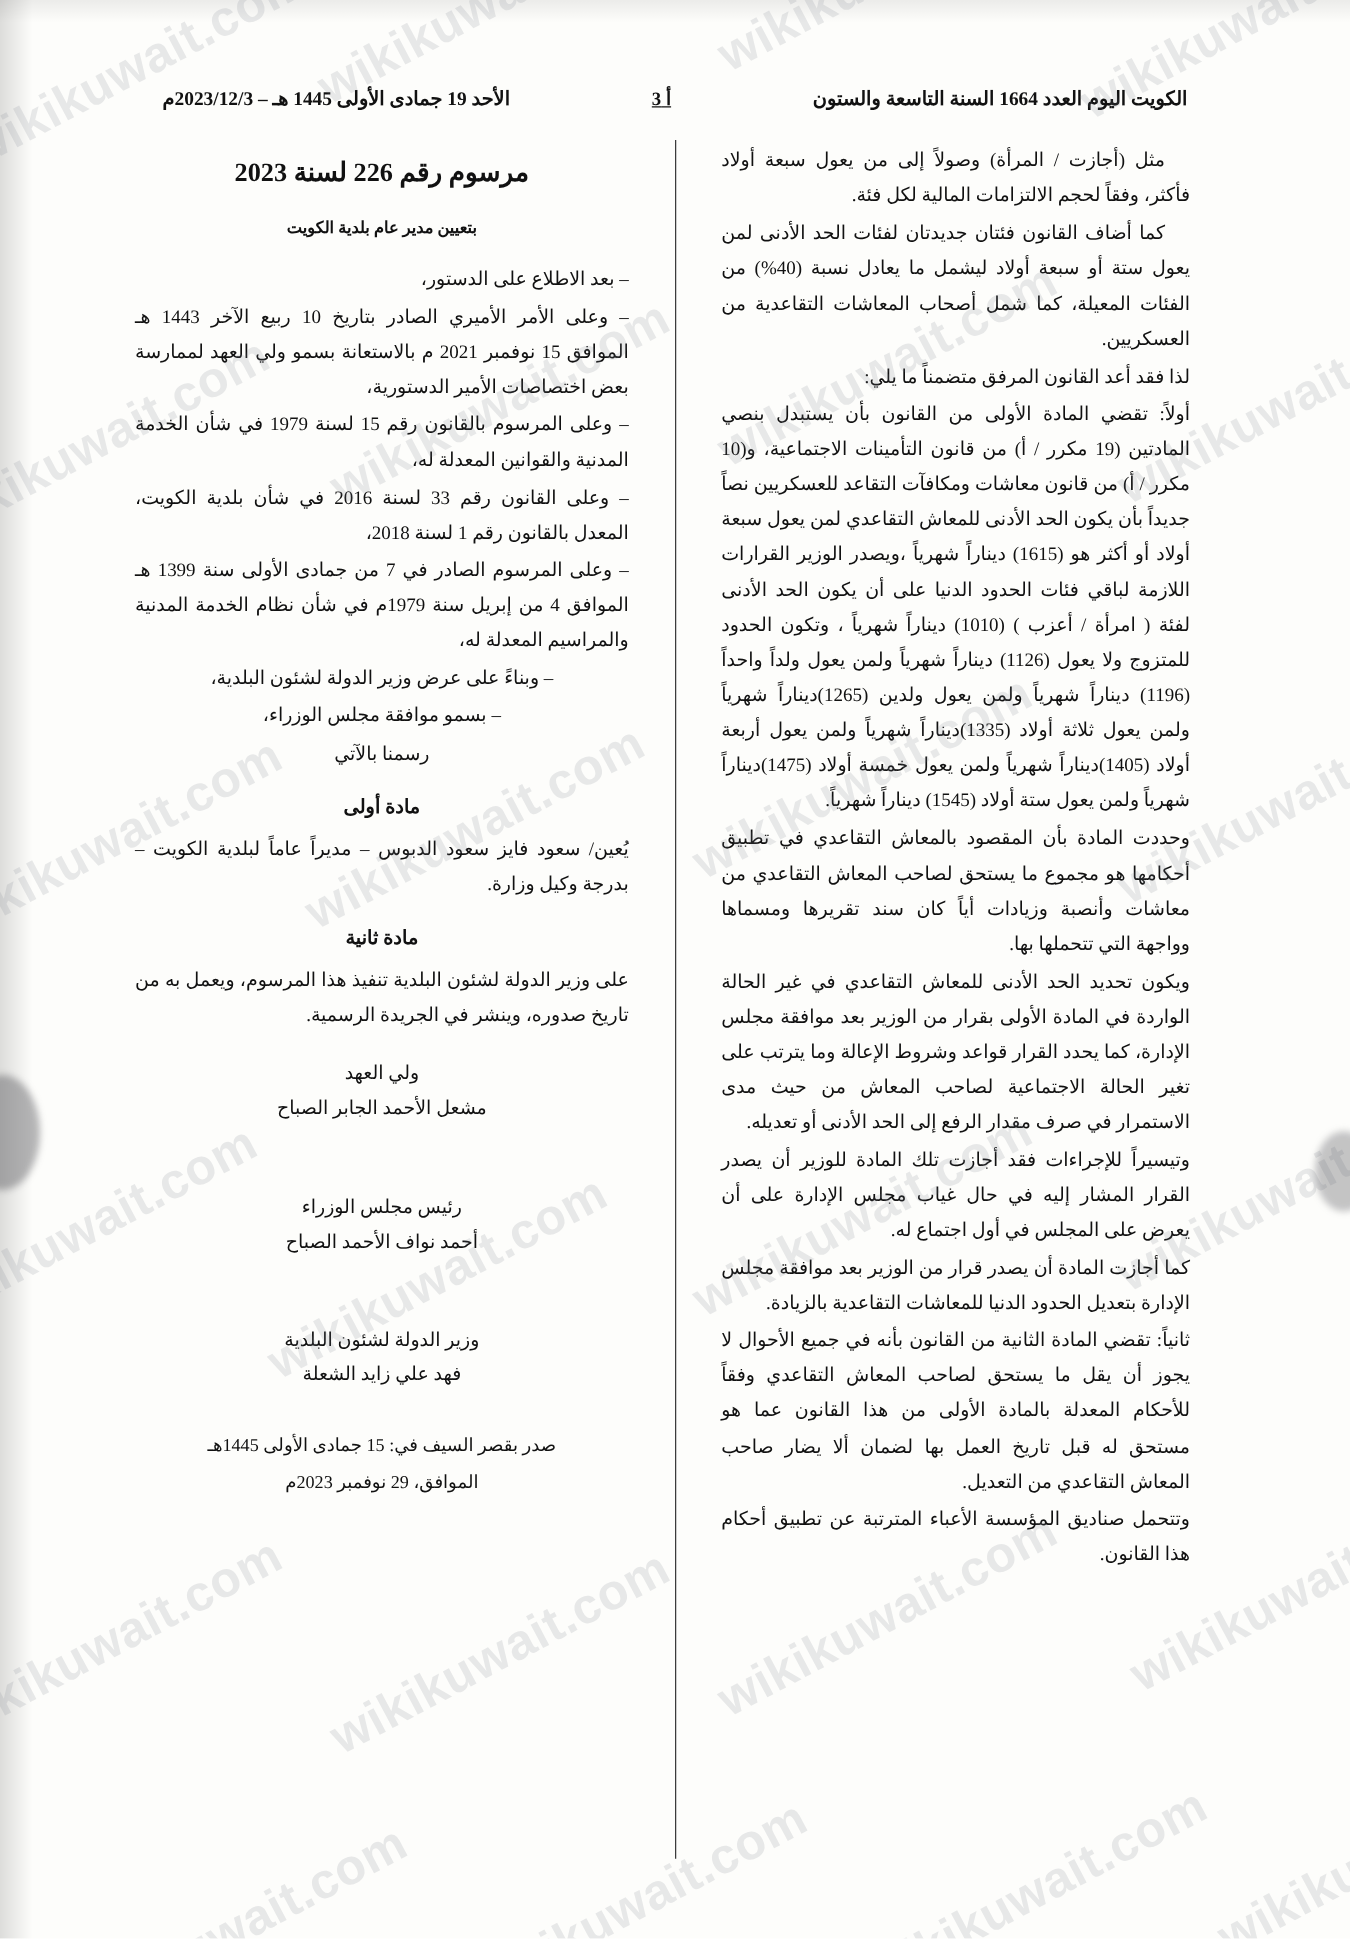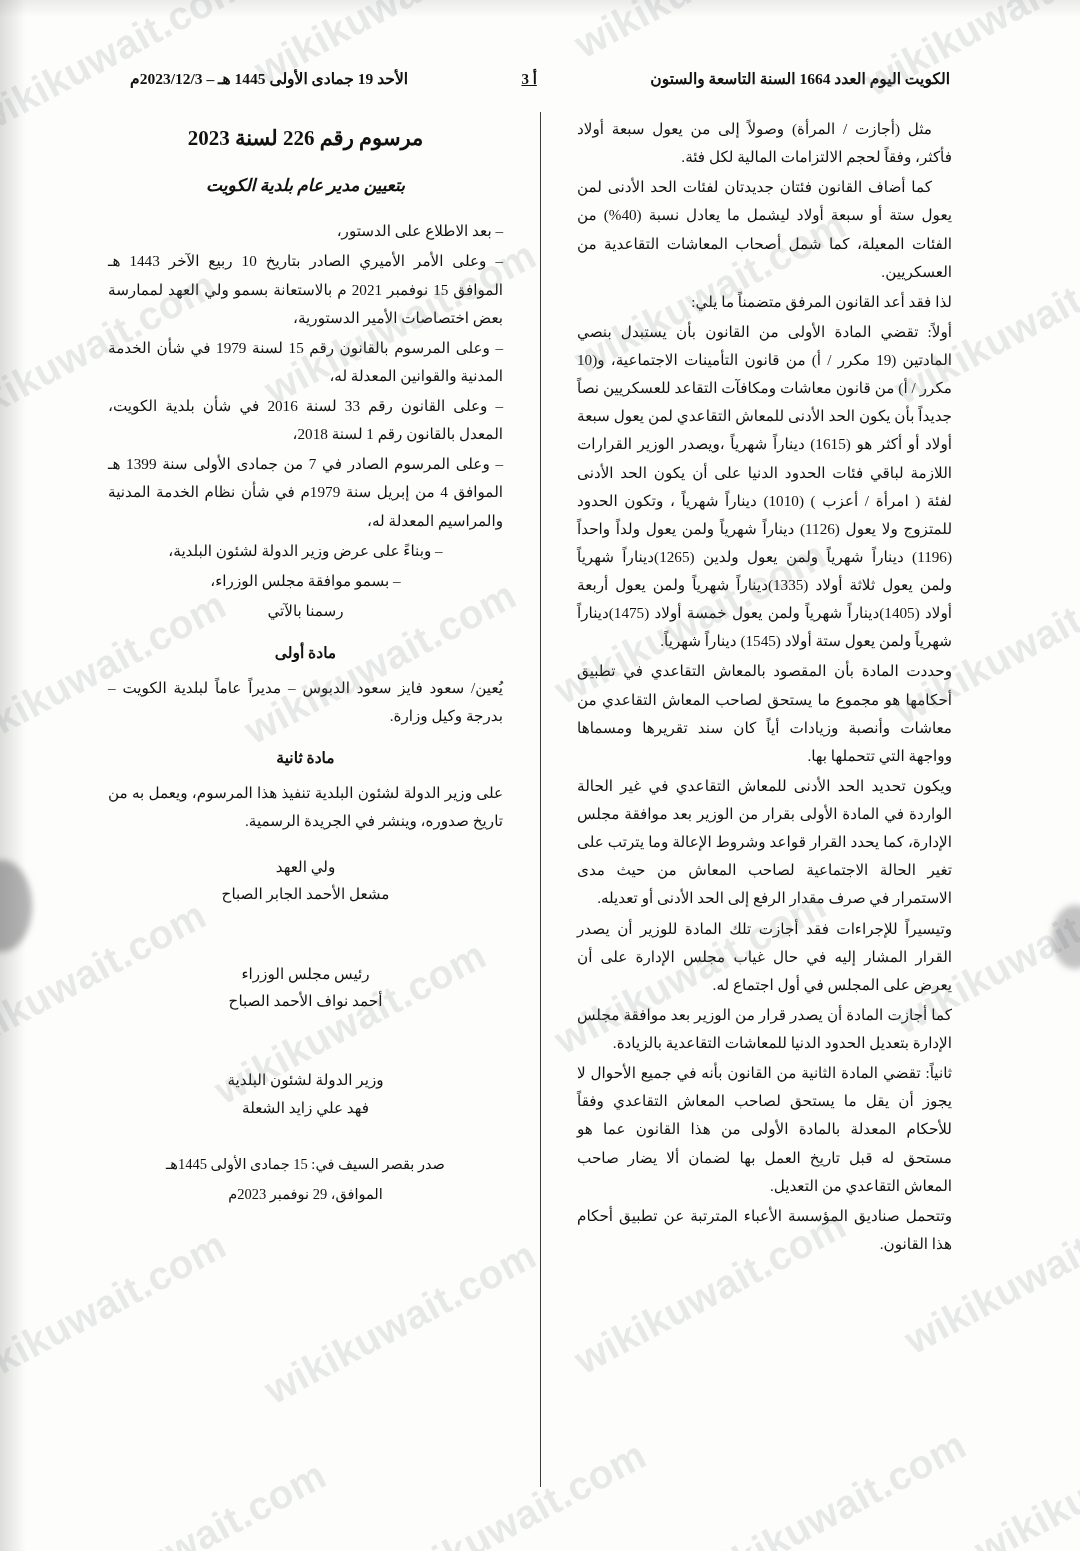--- a/index.html
+++ b/index.html
@@ -100,26 +100,25 @@
   .center { text-align: center; text-align-last: center; }
   .title-1 {
     font-size: 21px;
     font-weight: 700;
     text-align: right;
     text-align-last: center;
     margin: 4px 0 12px 0;
     letter-spacing: 0.3px;
   }
   .title-2 {
-    font-size: 17px;
+    font-size: 13px;
     font-weight: 700;
     text-align: center;
     text-align-last: center;
     margin: 0 0 16px 0;
-    font-style: italic;
   }
   .art-head {
     font-size: 15.5px;
     font-weight: 700;
     text-align: center;
     text-align-last: center;
     margin: 14px 0 6px 0;
     font-family: Liberation Serif, serif;
   }
   .sig-block {

